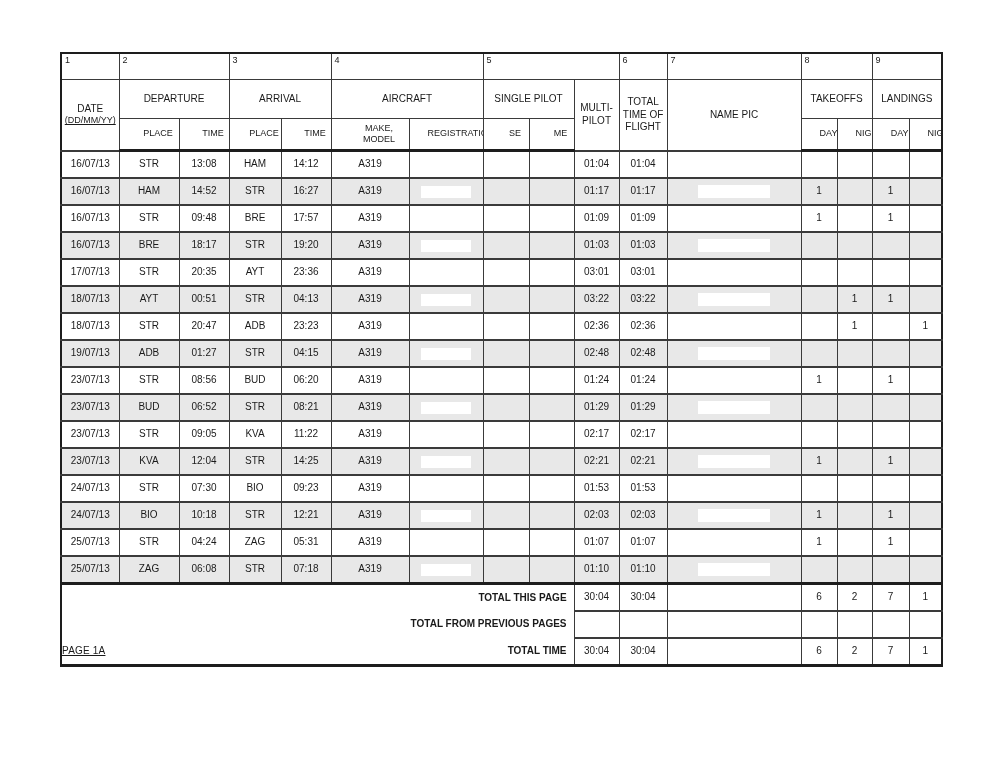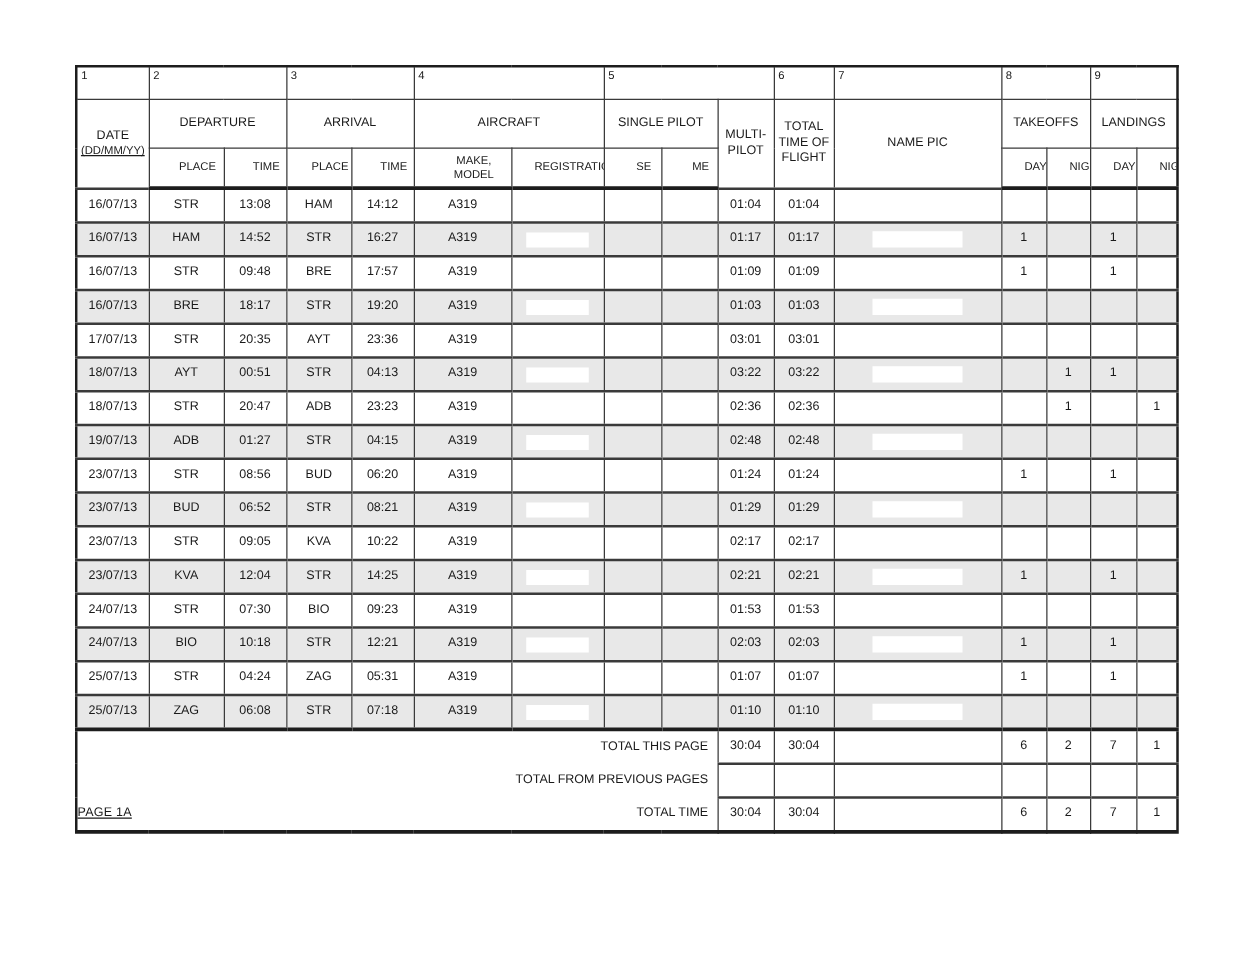--- a/index.html
+++ b/index.html
@@ -40,21 +40,21 @@
   tbody.flights tr:last-child td{border-bottom:3px solid #1d1d1d;}
 
   
   .redact{width:50px;height:12px;background:#ffffff;margin:0 auto;}
   .redact.name{width:72px;height:13px;}
 
   
   tbody.totals td{height:25px;border-width:2px 1px;font-size:10px;}
   tbody.totals td.tlabel{
     border-top-width:0;border-bottom-width:0;
-    text-align:right;padding-right:7px;font-weight:normal;font-size:10px;
+    text-align:right;padding-right:7px;font-weight:bold;font-size:10px;
   }
 
   .footer{
     position:absolute;left:62px;top:645px;
     font-size:10px;color:#1a1a1a;letter-spacing:0.2px;text-decoration:underline;
   }
 </style>
 </head>
 <body>
 
@@ -352,21 +352,21 @@
     <td></td>
     <td></td>
     <td></td>
   </tr>
 
   <tr>
     <td>23/07/13</td>
     <td>STR</td>
     <td>09:05</td>
     <td>KVA</td>
-    <td>10:22</td>
+    <td>11:22</td>
     <td>A319</td>
     <td>
             <div class="redact"></div>
           </td>
     <td></td>
     <td></td>
     <td>02:17</td>
     <td>02:17</td>
     <td>
             <div class="redact name"></div>

